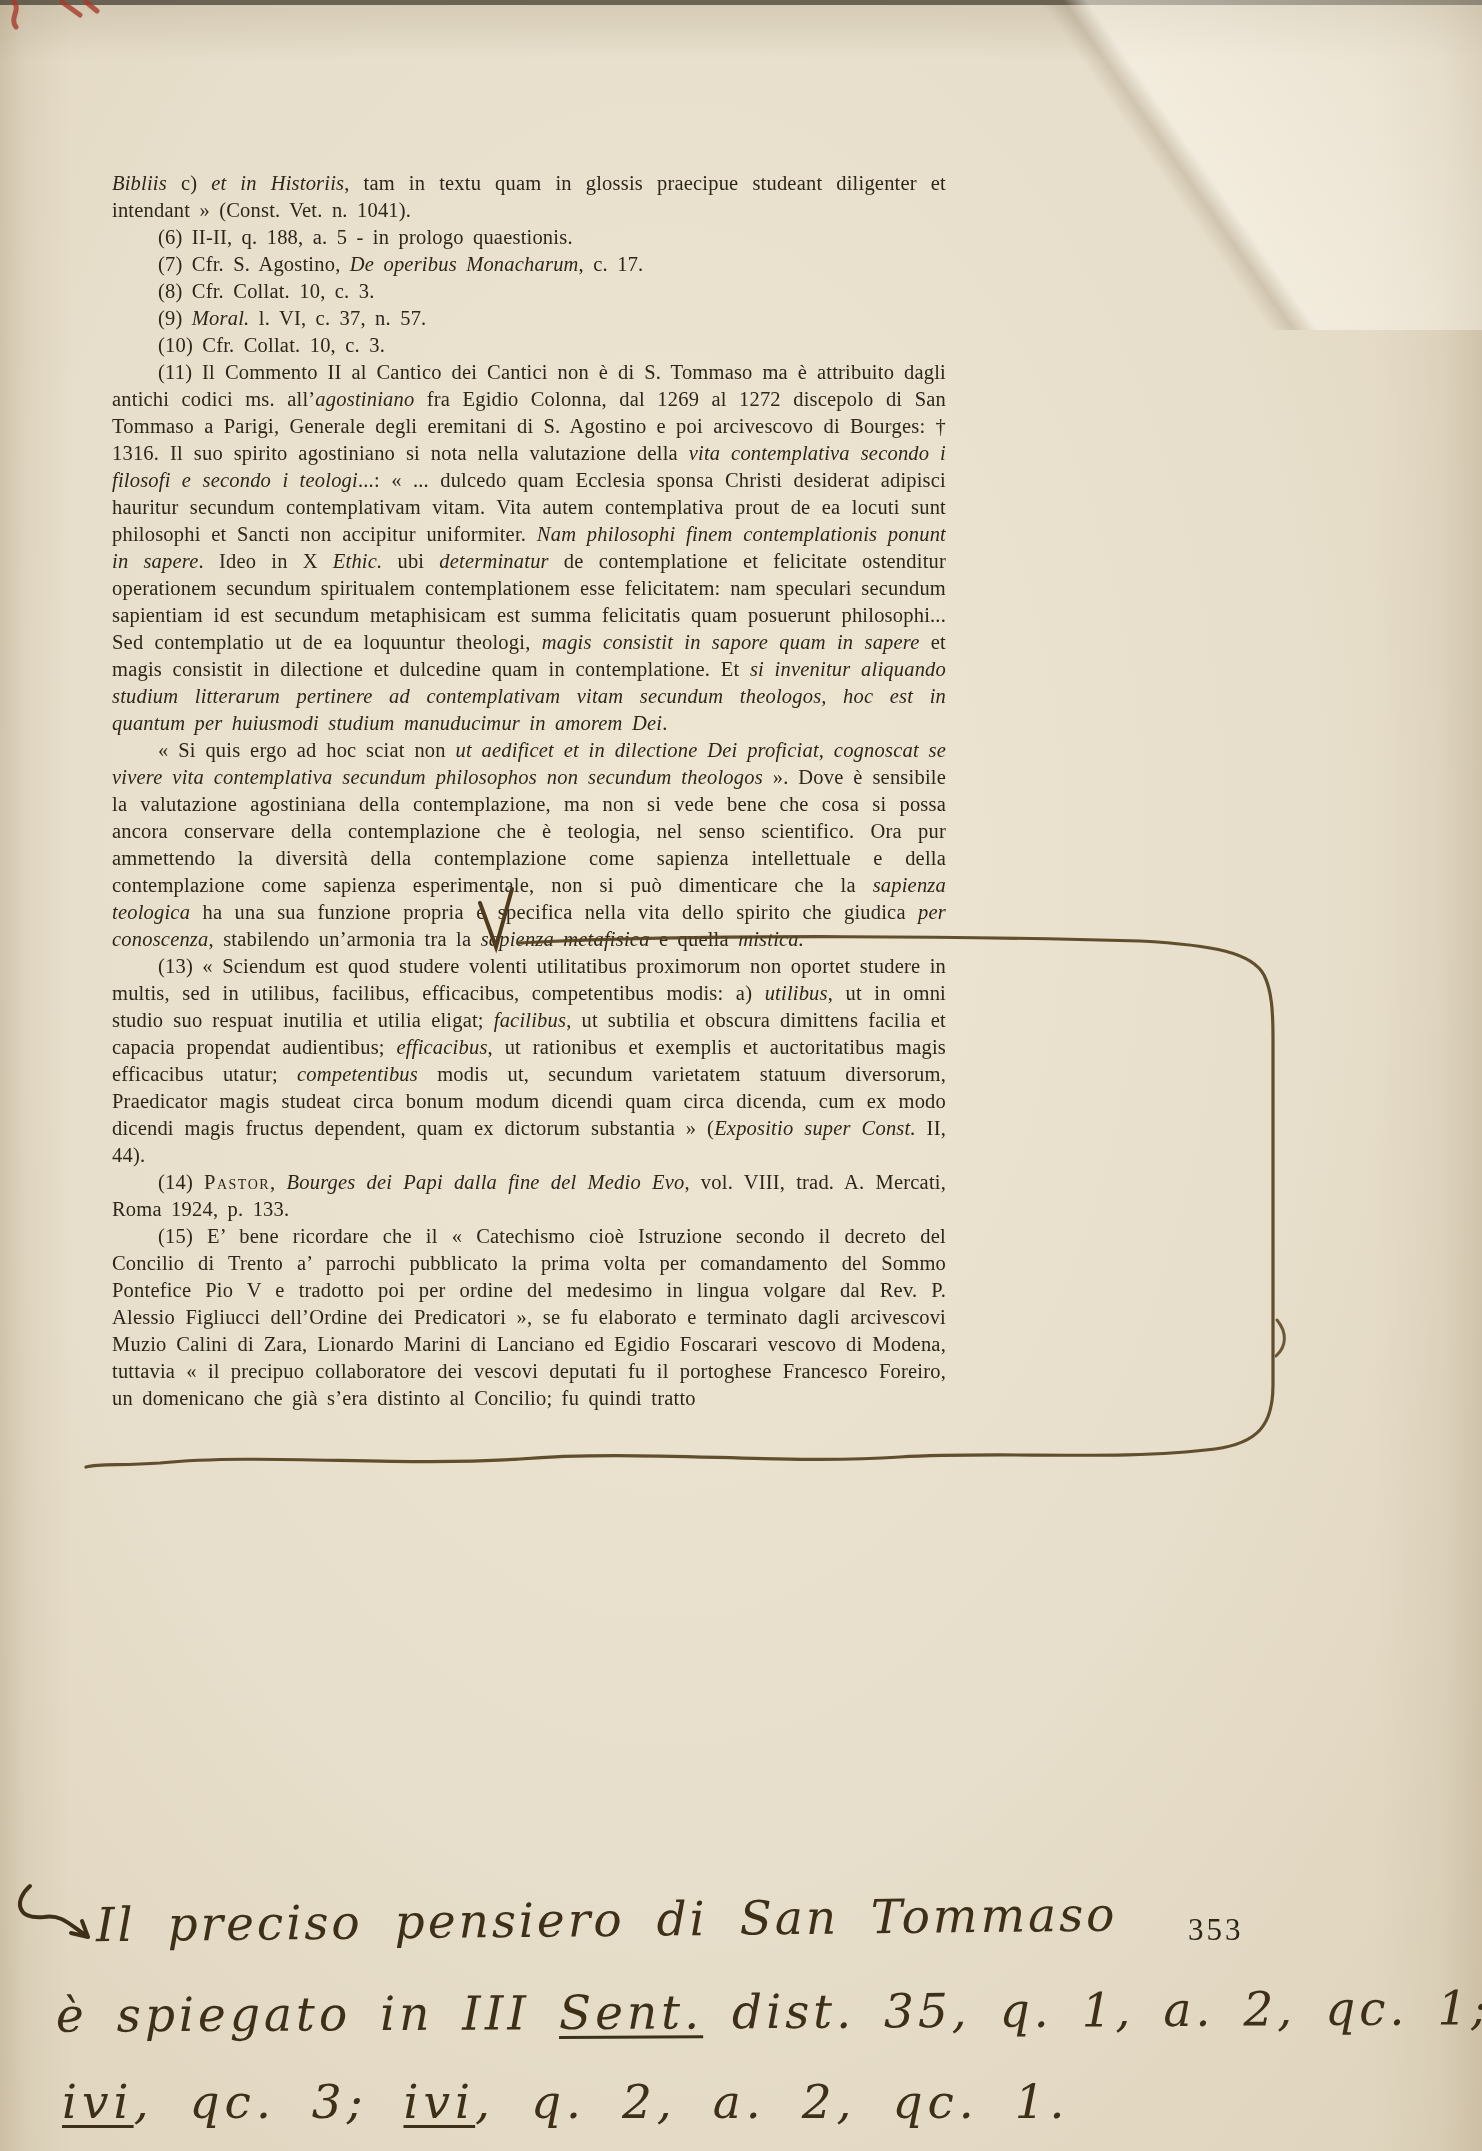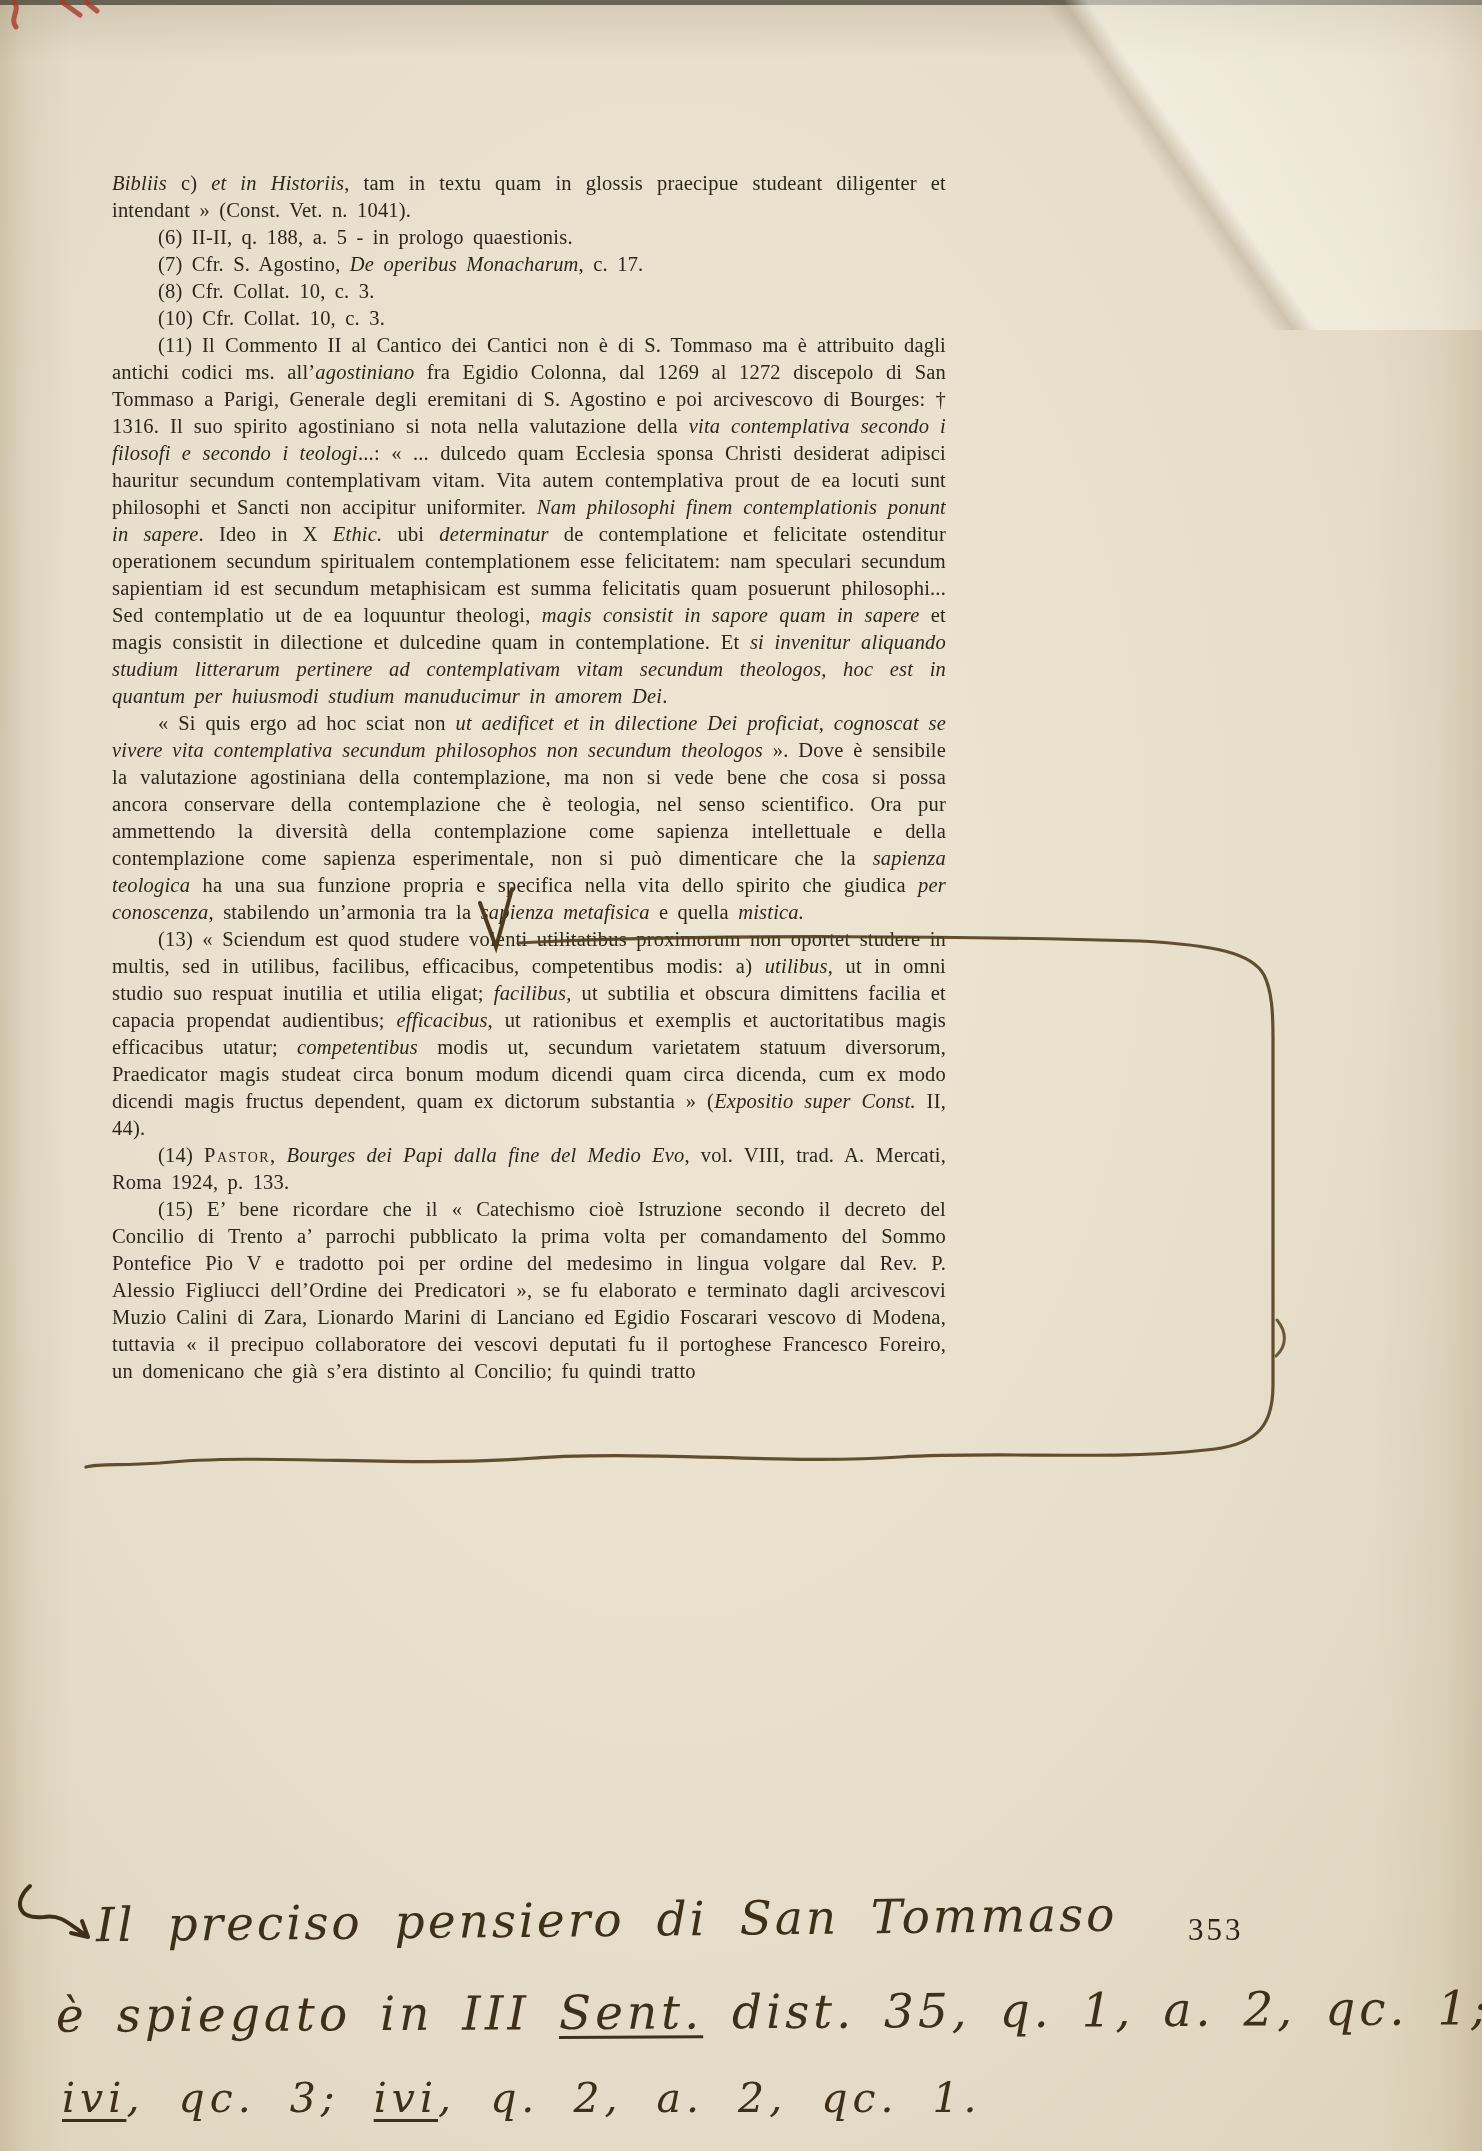--- a/index.html
+++ b/index.html
@@ -37,36 +37,37 @@
     font-size:31px;letter-spacing:3px;color:#2d261b;
   }
   .hw{
     position:absolute;
     font-family:"DejaVu Serif", serif;font-style:italic;
     color:#3d2f18;white-space:nowrap;
   }
   .hw .u{text-decoration:underline;text-underline-offset:7px;text-decoration-thickness:3px;}
   .hw1{left:96px;top:1892px;font-size:47px;letter-spacing:3px;word-spacing:14px;transform:rotate(-.6deg);}
   .hw2{left:56px;top:1984px;font-size:47px;letter-spacing:4px;word-spacing:10px;transform:rotate(-.3deg);}
-  .hw3{left:62px;top:2074px;font-size:41px;letter-spacing:5px;word-spacing:16px;}
+  .hw3{left:62px;top:2074px;font-size:47px;letter-spacing:5px;word-spacing:16px;}
   svg.ink{position:absolute;left:0;top:0;pointer-events:none;}
 </style>
 </head>
 <body>
 
 <div class="page">
 
   <div class="top-edge"></div>
   <div class="fold-corner"></div>
 
   <div class="text-block">
       <p class="para"><span class="it">Bibliis</span><span> c) </span><span class="it">et in Historiis</span><span>, tam in textu quam in glossis praecipue studeant diligenter et intendant » (Const. Vet. n. 1041).</span></p>
       <p class="para ind"><span>(6) II-II, q. 188, a. 5 - in prologo quaestionis.</span></p>
       <p class="para ind"><span>(7) Cfr. S. Agostino, </span><span class="it">De operibus Monacharum</span><span>, c. 17.</span></p>
       <p class="para ind"><span>(8) Cfr. Collat. 10, c. 3.</span></p>
+      <p class="para ind"><span>(9) </span><span class="it">Moral.</span><span> l. VI, c. 37, n. 57.</span></p>
       <p class="para ind"><span>(10) Cfr. Collat. 10, c. 3.</span></p>
       <p class="para ind"><span>(11) Il Commento II al Cantico dei Cantici non è di S. Tommaso ma è attribuito dagli antichi codici ms. all’</span><span class="it">agostiniano</span><span> fra Egidio Colonna, dal 1269 al 1272 discepolo di San Tommaso a Parigi, Generale degli eremitani di S. Agostino e poi arcivescovo di Bourges: † 1316. Il suo spirito agostiniano si nota nella valutazione della </span><span class="it">vita contemplativa secondo i filosofi e secondo i teologi</span><span>...: « ... dulcedo quam Ecclesia sponsa Christi desiderat adipisci hauritur secundum contemplativam vitam. Vita autem contemplativa prout de ea locuti sunt philosophi et Sancti non accipitur uniformiter. </span><span class="it">Nam philosophi finem contemplationis ponunt in sapere</span><span>. Ideo in X </span><span class="it">Ethic.</span><span> ubi </span><span class="it">determinatur</span><span> de contemplatione et felicitate ostenditur operationem secundum spiritualem contemplationem esse felicitatem: nam speculari secundum sapientiam id est secundum metaphisicam est summa felicitatis quam posuerunt philosophi... Sed contemplatio ut de ea loquuntur theologi, </span><span class="it">magis consistit in sapore quam in sapere</span><span> et magis consistit in dilectione et dulcedine quam in contemplatione. Et </span><span class="it">si invenitur aliquando studium litterarum pertinere ad contemplativam vitam secundum theologos, hoc est in quantum per huiusmodi studium manuducimur in amorem Dei</span><span>.</span></p>
       <p class="para ind"><span>« Si quis ergo ad hoc sciat non </span><span class="it">ut aedificet et in dilectione Dei proficiat, cognoscat se vivere vita contemplativa secundum philosophos non secundum theologos</span><span> ». Dove è sensibile la valutazione agostiniana della contemplazione, ma non si vede bene che cosa si possa ancora conservare della contemplazione che è teologia, nel senso scientifico. Ora pur ammettendo la diversità della contemplazione come sapienza intellettuale e della contemplazione come sapienza esperimentale, non si può dimenticare che la </span><span class="it">sapienza teologica</span><span> ha una sua funzione propria e specifica nella vita dello spirito che giudica </span><span class="it">per conoscenza</span><span>, stabilendo un’armonia tra la </span><span class="it">sapienza metafisica</span><span> e quella </span><span class="it">mistica.</span></p>
       <p class="para ind"><span>(13) « Sciendum est quod studere volenti utilitatibus proximorum non oportet studere in multis, sed in utilibus, facilibus, efficacibus, competentibus modis: a) </span><span class="it">utilibus</span><span>, ut in omni studio suo respuat inutilia et utilia eligat; </span><span class="it">facilibus</span><span>, ut subtilia et obscura dimittens facilia et capacia propendat audientibus; </span><span class="it">efficacibus</span><span>, ut rationibus et exemplis et auctoritatibus magis efficacibus utatur; </span><span class="it">competentibus</span><span> modis ut, secundum varietatem statuum diversorum, Praedicator magis studeat circa bonum modum dicendi quam circa dicenda, cum ex modo dicendi magis fructus dependent, quam ex dictorum substantia » (</span><span class="it">Expositio super Const.</span><span> II, 44).</span></p>
       <p class="para ind"><span>(14) </span><span class="sc">Pastor</span><span>, </span><span class="it">Bourges dei Papi dalla fine del Medio Evo</span><span>, vol. VIII, trad. A. Mercati, Roma 1924, p. 133.</span></p>
       <p class="para ind"><span>(15) E’ bene ricordare che il « Catechismo cioè Istruzione secondo il decreto del Concilio di Trento a’ parrochi pubblicato la prima volta per comandamento del Sommo Pontefice Pio V e tradotto poi per ordine del medesimo in lingua volgare dal Rev. P. Alessio Figliucci dell’Ordine dei Predicatori », se fu elaborato e terminato dagli arcivescovi Muzio Calini di Zara, Lionardo Marini di Lanciano ed Egidio Foscarari vescovo di Modena, tuttavia « il precipuo collaboratore dei vescovi deputati fu il portoghese Francesco Foreiro, un domenicano che già s’era distinto al Concilio; fu quindi tratto</span></p>
     </div>
 
   <div class="page-num">353</div>
 

